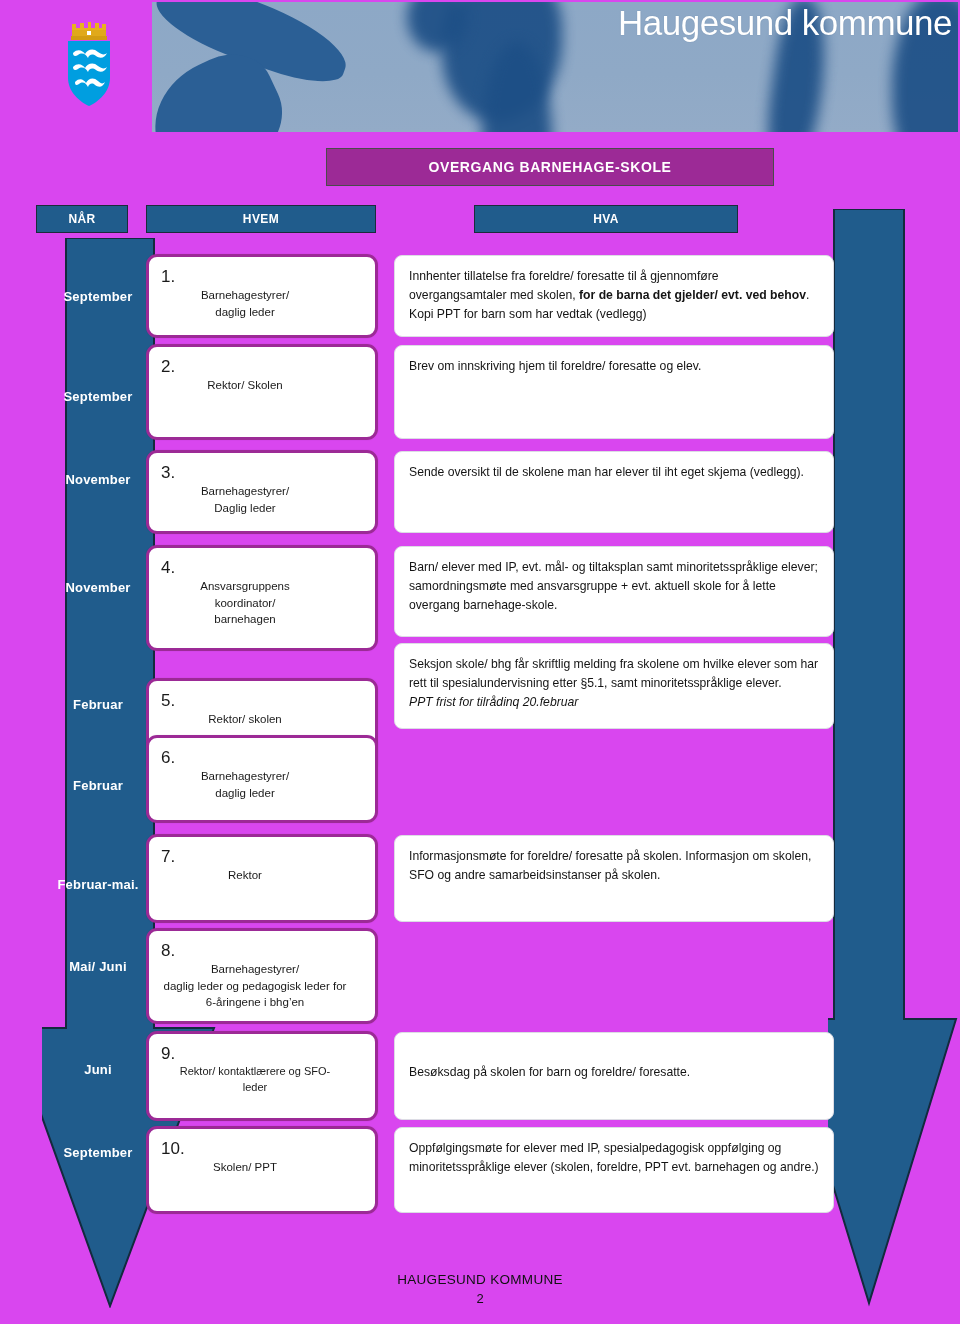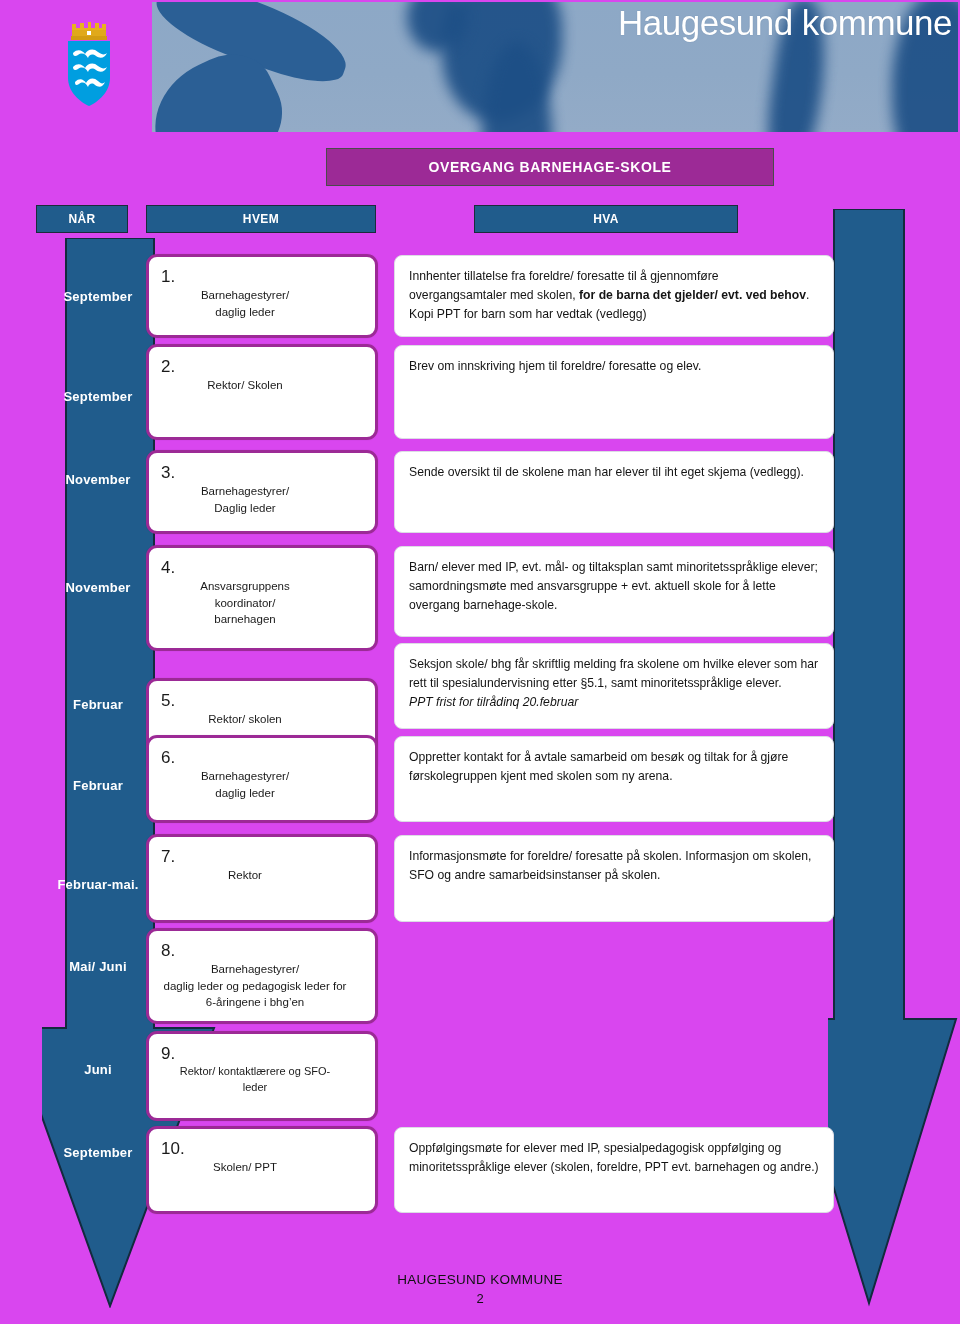--- a/index.html
+++ b/index.html
@@ -271,23 +271,20 @@
     <p>Seksjon skole/ bhg får skriftlig melding fra skolene om hvilke elever som har rett til spesialundervisning etter §5.1, samt minoritetsspråklige elever.<br><i>PPT frist for tilrådinq 20.februar</i></p>
   </div>
 
   <div class="who" style="top:735px; height:88px;">
     <div class="who-inner">
       <span class="who-num">6.</span>
       <span class="who-txt" style="white-space:pre-line;">Barnehagestyrer/
 daglig leder</span>
     </div>
   </div>
-  <div class="what" style="top:736px; height:86px;">
-    <p>Oppretter kontakt for å avtale samarbeid om besøk og tiltak for å gjøre førskolegruppen kjent med skolen som ny arena.</p>
-  </div>
 
   <div class="who" style="top:834px; height:89px;">
     <div class="who-inner">
       <span class="who-num">7.</span>
       <span class="who-txt" style="white-space:pre-line;">Rektor</span>
     </div>
   </div>
   <div class="what" style="top:835px; height:87px;">
     <p>Informasjonsmøte for foreldre/ foresatte på skolen. Informasjon om skolen, SFO og andre samarbeidsinstanser på skolen.</p>
   </div>
@@ -301,20 +298,23 @@
     </div>
   </div>
 
   <div class="who tight" style="top:1031px; height:90px;">
     <div class="who-inner">
       <span class="who-num">9.</span>
       <span class="who-txt" style="white-space:pre-line; font-size:11px;">Rektor/ kontaktlærere og SFO-
 leder</span>
     </div>
   </div>
+  <div class="what" style="top:1032px; height:88px; padding-top:30px;">
+    <p>Besøksdag på skolen for barn og foreldre/ foresatte.</p>
+  </div>
 
   <div class="who" style="top:1126px; height:88px;">
     <div class="who-inner">
       <span class="who-num">10.</span>
       <span class="who-txt" style="white-space:pre-line;">Skolen/ PPT</span>
     </div>
   </div>
   <div class="what" style="top:1127px; height:86px;">
     <p>Oppfølgingsmøte for elever med IP, spesialpedagogisk oppfølging og minoritetsspråklige elever (skolen,  foreldre, PPT evt. barnehagen og andre.)</p>
   </div>

